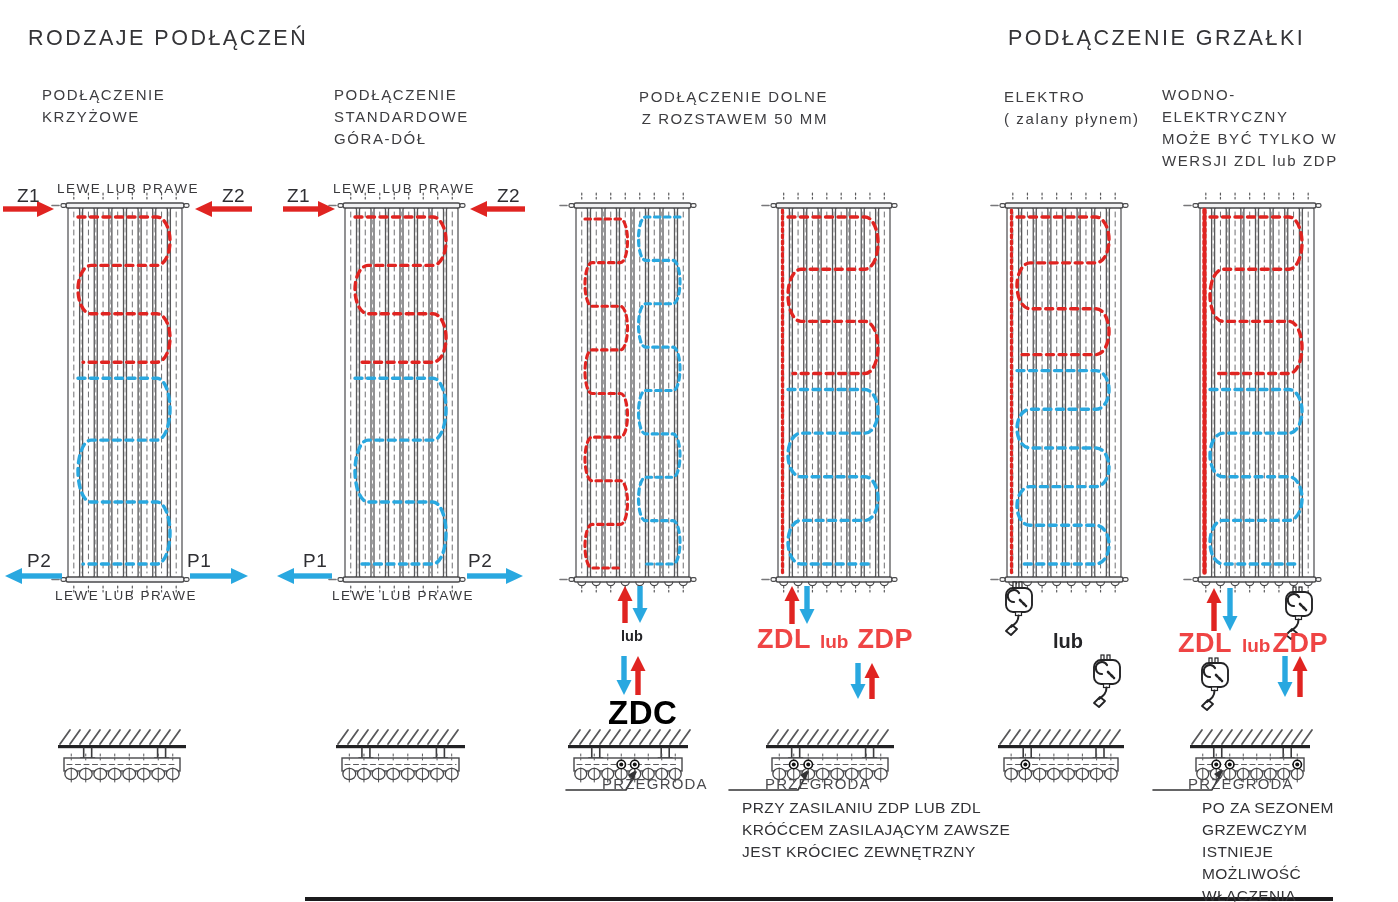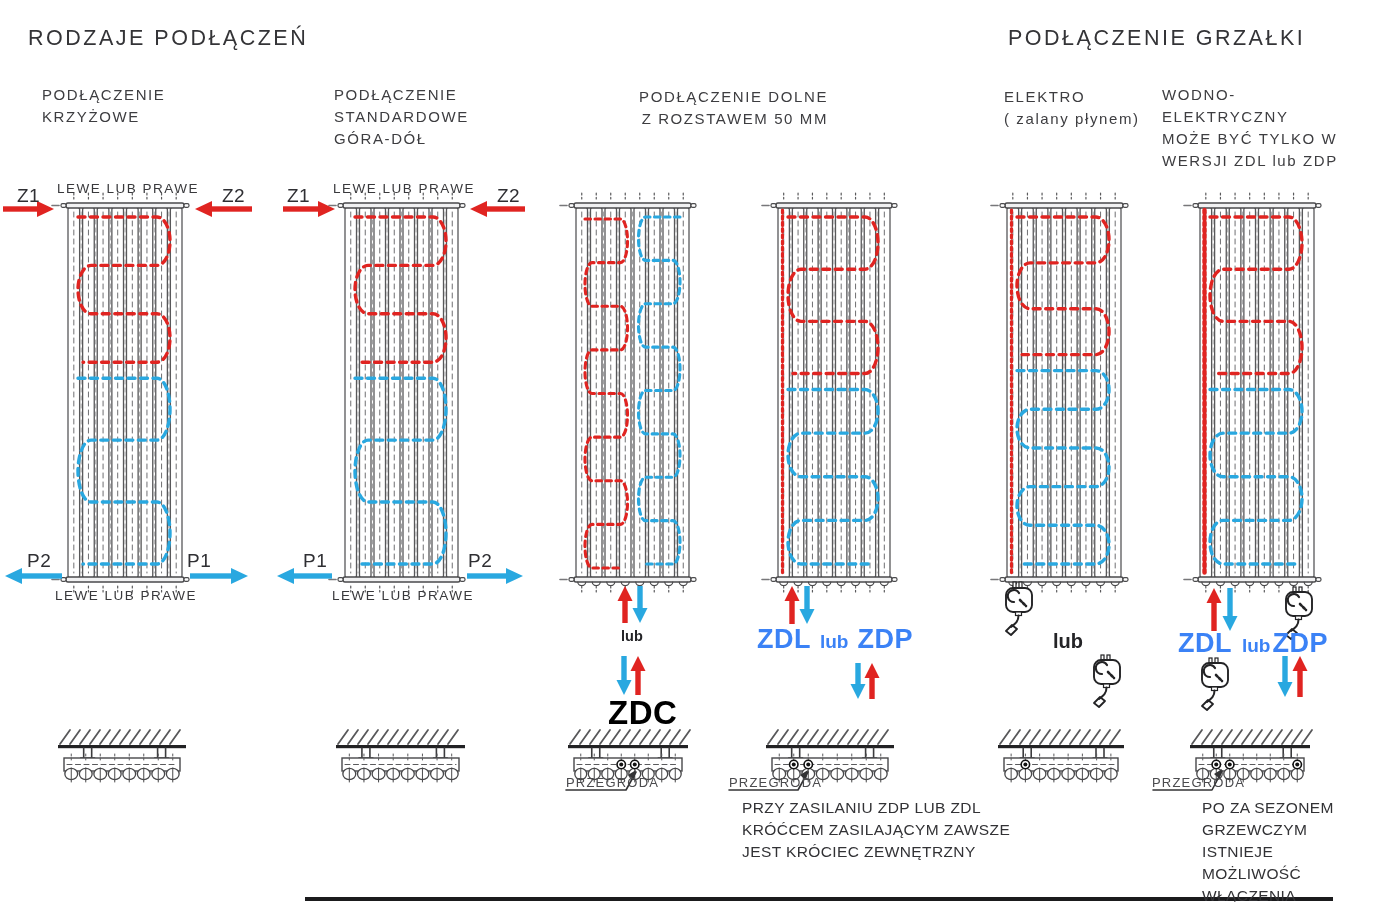--- a/index.html
+++ b/index.html
@@ -6,22 +6,22 @@
   .canvas{position:relative;width:1354px;height:902px;background:#ffffff;overflow:hidden;
           font-family:"Liberation Sans", sans-serif;}
   #gfx{position:absolute;left:0;top:0;z-index:1;}
   .t{position:absolute;z-index:2;}
   .hdr{font-size:21.5px;letter-spacing:2.5px;color:#343437;font-weight:400;}
   .sub{font-size:15px;letter-spacing:1.6px;line-height:22px;color:#3d3d40;white-space:pre-line;}
   .sub.ctr{text-align:right;}
   .llp{font-size:13.5px;letter-spacing:1.5px;color:#39393c;text-align:center;}
   .port{font-size:19px;letter-spacing:0.5px;color:#2f2f33;text-align:center;}
   .note{font-size:15.5px;letter-spacing:0.4px;line-height:22px;color:#323235;white-space:pre-line;}
-  .prz{font-size:13px;letter-spacing:1.2px;color:#4b4b4e;}
-  .biggrp{display:flex;align-items:baseline;color:#3b82f6;}
+  .prz{font-size:15px;letter-spacing:1.2px;color:#4b4b4e;margin-left:36px;}
+  .biggrp{display:flex;align-items:baseline;color:#ef4444;}
   .big{font-size:27px;font-weight:800;letter-spacing:0.5px;}
   .lubg{font-size:19px;font-weight:800;}
   .lub3{font-size:14.5px;font-weight:800;color:#242427;}
   .lub5{font-size:20px;font-weight:800;color:#242427;}
 </style>
 </head>
 <body>
 
 <div class="canvas">
   <svg id="gfx" width="1398" height="902" viewBox="0 0 1398 902">

